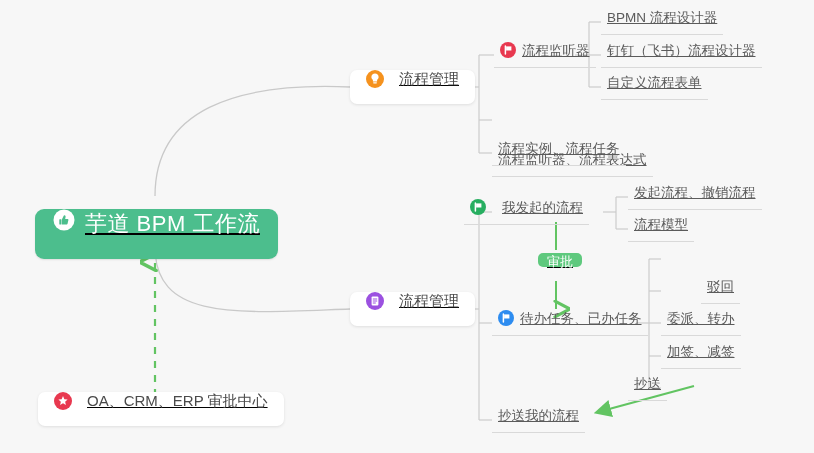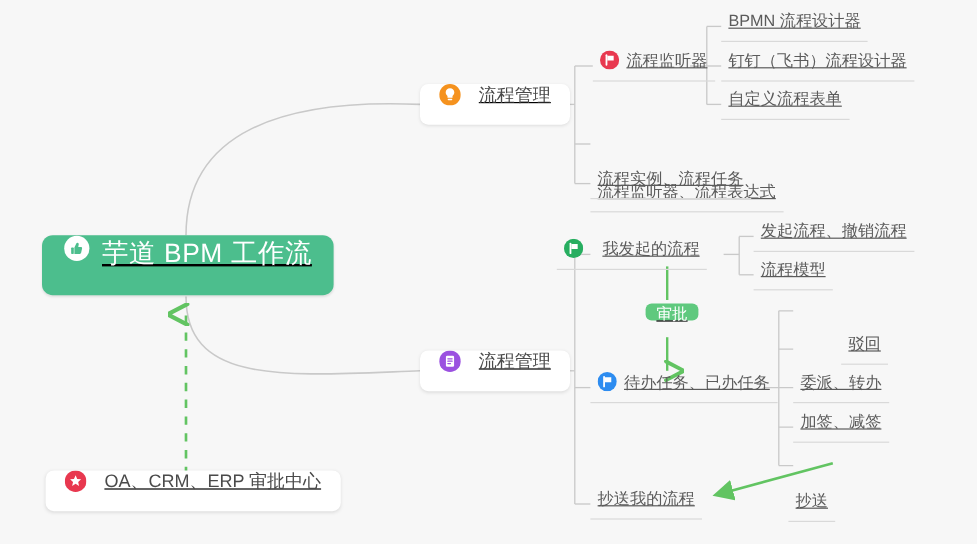--- a/index.html
+++ b/index.html
@@ -34,20 +34,21 @@
     text-decoration: underline;
   }
   
   .node-root {
     background: #4CBE8D;
     border-radius: 9px;
     padding: 0 18px;
     height: 50px;
     gap: 10px;
     box-shadow: 0 1px 2px rgba(0,0,0,0.10);
+    margin-top: 13px;
   }
   .node-root .label {
     color: #ffffff;
     font-size: 22px;
     letter-spacing: 0.5px;
   }
   
   .node-card {
     background: #ffffff;
     border-radius: 7px;
@@ -259,21 +260,21 @@
   </div>
 
   <div class="node node-leaf" style="left:661px; top:310px;">
     <span class="label">委派、转办</span>
   </div>
 
   <div class="node node-leaf" style="left:661px; top:343px;">
     <span class="label">加签、减签</span>
   </div>
 
-  <div class="node node-leaf" style="left:657px; top:375px;margin-top:34px;">
+  <div class="node node-leaf" style="left:628px; top:375px;">
     <span class="label">抄送</span>
   </div>
 
   <div class="node node-leaf" style="left:492px; top:407px;">
     <span class="label">抄送我的流程</span>
   </div>
 
   <div class="node node-card" style="left:38px; top:392px;">
     <span class="ico">
       <svg width="18" height="18" viewBox="0 0 18 18">

